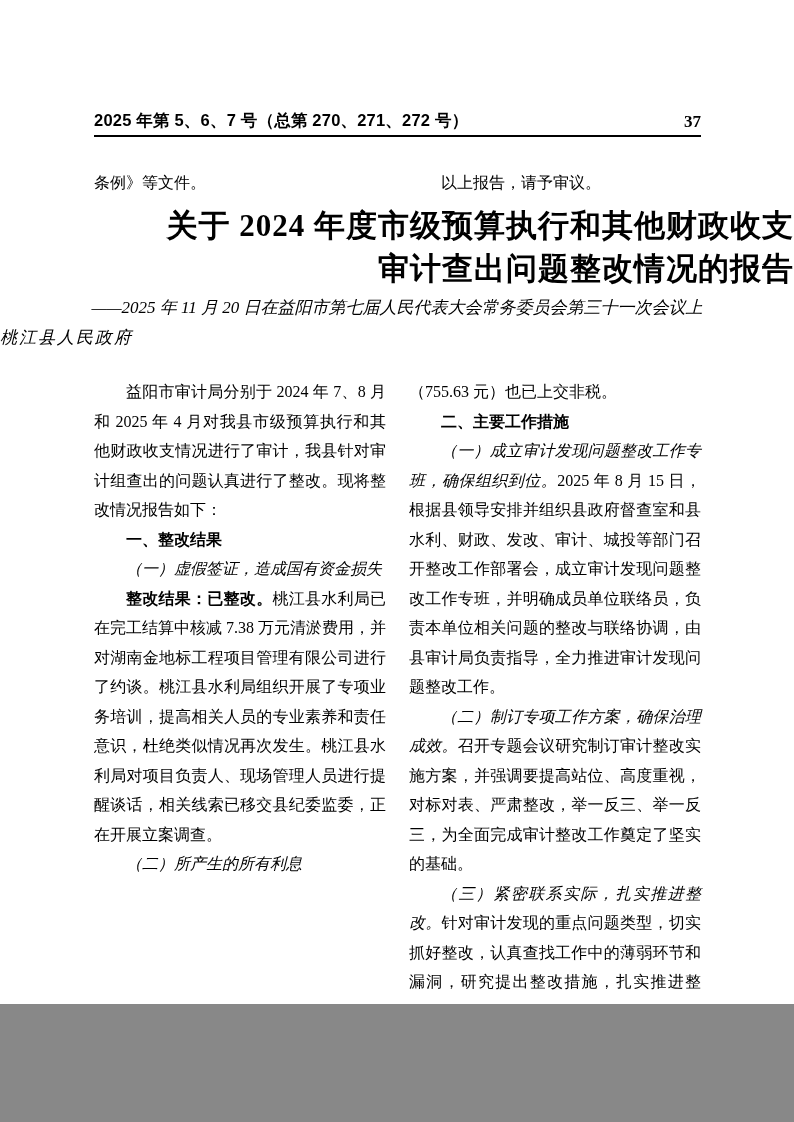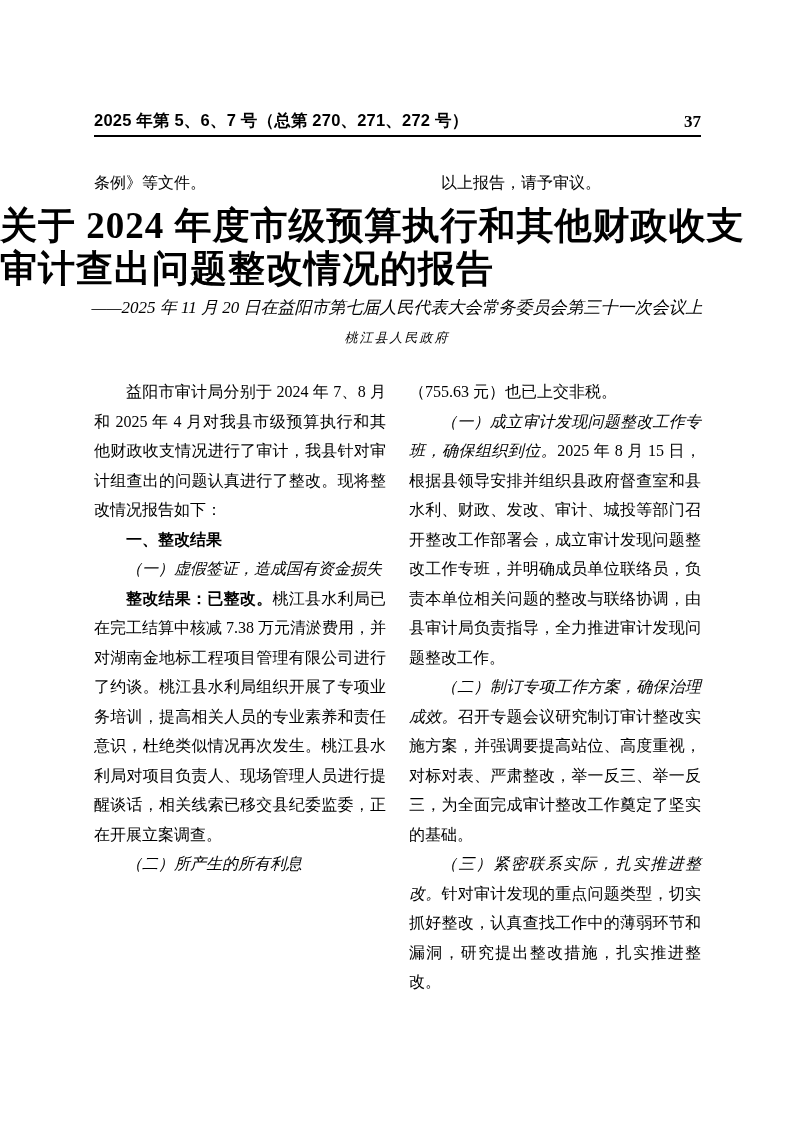--- a/index.html
+++ b/index.html
@@ -3,21 +3,21 @@
 <meta charset="utf-8">
 <style>
   html, body {
     margin: 0;
     padding: 0;
     background: #888;
   }
   .page {
     position: relative;
     width: 794px;
-    height: 1122px;
+    height: 1004px;
     margin: 0 auto;
     background: #ffffff;
     color: #000000;
     font-family: "Liberation Serif", serif;
     overflow: hidden;
   }
 
   
   .header {
     position: absolute;
@@ -55,44 +55,44 @@
   }
   .intro-row .cell { width: 292px; margin-top: 27px; }
   .intro-row .cell.right { text-indent: 2em; }
 
   
   .title {
     position: absolute;
     left: 0;
     top: 204px;
     width: 794px;
-    text-align: left;
+    text-align: right;
     font-weight: bold;
-    font-size: 37px;
+    font-size: 31px;
     line-height: 43px;
     letter-spacing: 1px;
   }
   .subtitle {
     position: absolute;
     left: 0;
     top: 297px;
     width: 794px;
     text-align: center;
     font-style: italic;
     font-size: 17px;
     line-height: 22px;
   }
   .author {
     position: absolute;
     left: 0;
     top: 327px;
     width: 794px;
-    text-align: center;
+    text-align: left;
     font-style: italic;
-    font-size: 13px;
+    font-size: 17px;
     line-height: 22px;
     letter-spacing: 2px;
   }
 
   
   .body-columns {
     position: absolute;
     left: 94px;
     top: 377px;
     width: 607px;
@@ -142,19 +142,20 @@
   <div class="body-columns">
     <div class="column">
         <p class="para indent"><span class="run-song">益阳市审计局分别于 2024 年 7、8 月和 2025 年 4 月对我县市级预算执行和其他财政收支情况进行了审计，我县针对审计组查出的问题认真进行了整改。现将整改情况报告如下：</span></p>
         <p class="para indent"><span class="run-hei">一、整改结果</span></p>
         <p class="para indent"><span class="run-kai">（一）虚假签证，造成国有资金损失</span></p>
         <p class="para indent"><span class="run-hei">整改结果：已整改。</span><span class="run-song">桃江县水利局已在完工结算中核减 7.38 万元清淤费用，并对湖南金地标工程项目管理有限公司进行了约谈。桃江县水利局组织开展了专项业务培训，提高相关人员的专业素养和责任意识，杜绝类似情况再次发生。桃江县水利局对项目负责人、现场管理人员进行提醒谈话，相关线索已移交县纪委监委，正在开展立案调查。</span></p>
         <p class="para indent"><span class="run-kai">（二）所产生的所有利息</span></p>
       </div>
     <div class="column">
         <p class="para"><span class="run-song">（755.63 元）也已上交非税。</span></p>
+        <p class="para indent"><span class="run-hei">二、主要工作措施</span></p>
         <p class="para indent"><span class="run-kai">（一）成立审计发现问题整改工作专班，确保组织到位。</span><span class="run-song">2025 年 8 月 15 日，根据县领导安排并组织县政府督查室和县水利、财政、发改、审计、城投等部门召开整改工作部署会，成立审计发现问题整改工作专班，并明确成员单位联络员，负责本单位相关问题的整改与联络协调，由县审计局负责指导，全力推进审计发现问题整改工作。</span></p>
         <p class="para indent"><span class="run-kai">（二）制订专项工作方案，确保治理成效。</span><span class="run-song">召开专题会议研究制订审计整改实施方案，并强调要提高站位、高度重视，对标对表、严肃整改，举一反三、举一反三，为全面完成审计整改工作奠定了坚实的基础。</span></p>
         <p class="para indent"><span class="run-kai">（三）紧密联系实际，扎实推进整改。</span><span class="run-song">针对审计发现的重点问题类型，切实抓好整改，认真查找工作中的薄弱环节和漏洞，研究提出整改措施，扎实推进整改。</span></p>
       </div>
   </div>
 
 </div>
 
 </body></html>

